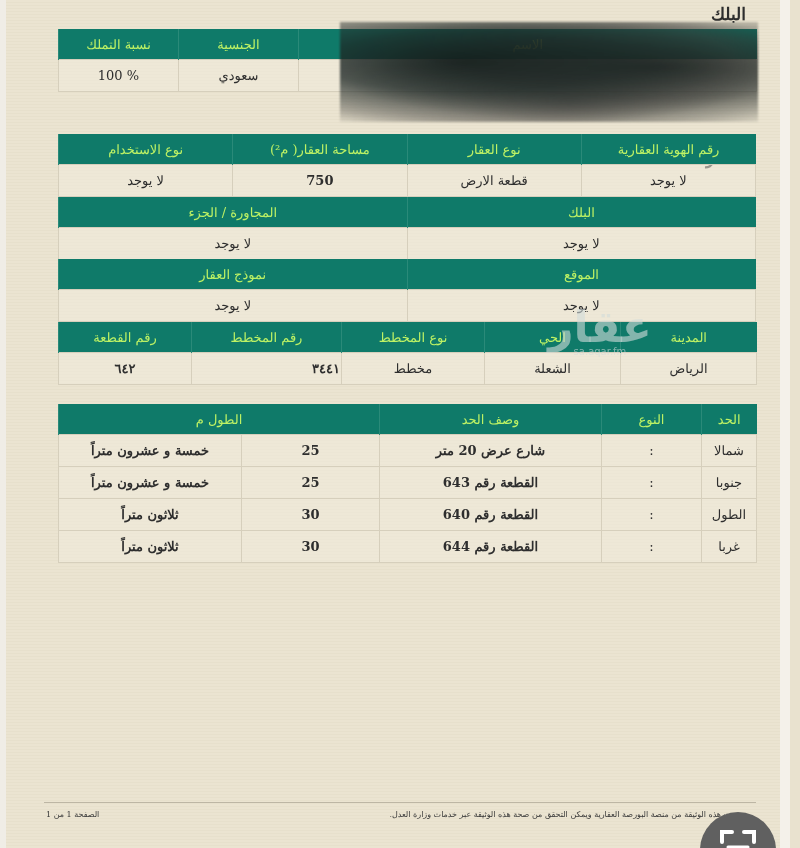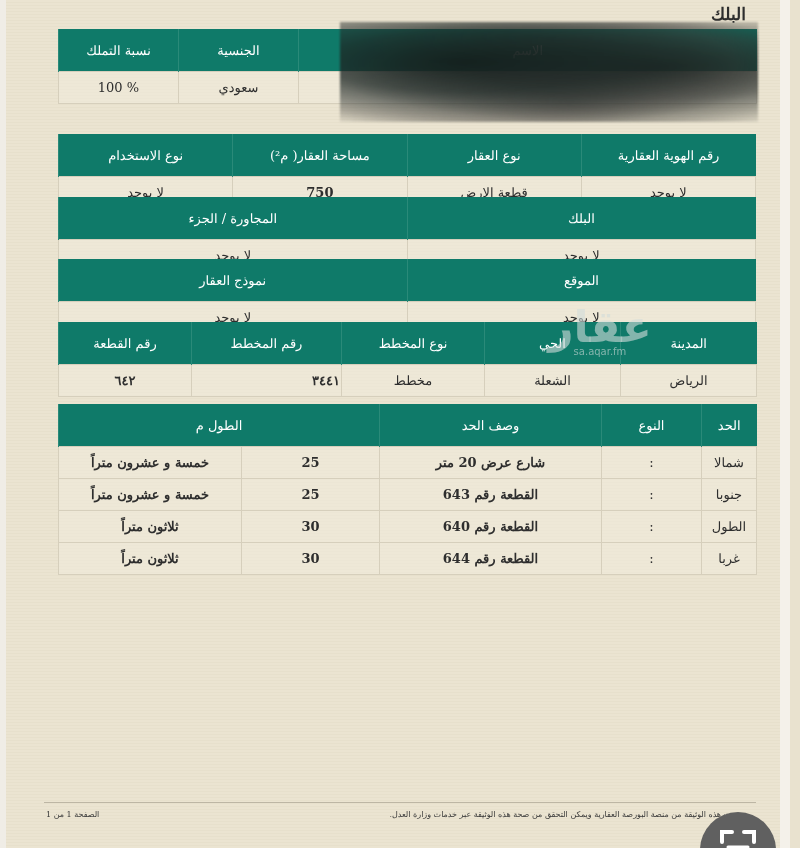--- a/index.html
+++ b/index.html
@@ -15,21 +15,21 @@
   }
   .right-edge { position:absolute; right:0; top:0; width:10px; height:848px; background:#f4f1ea; }
   .left-edge { position:absolute; left:0; top:0; width:6px; height:848px; background:#f0ede6; }
   .section-title {
     position:absolute; right:44px; font-size:17px; font-weight:bold; color:#2d2d2d; direction:rtl;
   }
   table.grid {
     position:absolute; left:58px; width:698px; border-collapse:collapse; direction:rtl; table-layout:fixed;
   }
   table.grid th {
-    background:#0f7a69; color:#ffffff; font-weight:normal; font-size:13px; height:42px; padding:0 6px;
+    background:#0f7a69; color:#bef264; font-weight:normal; font-size:13px; height:30px; padding:0 6px;
     border-left:1px solid #2a8a79;
   }
   table.grid td {
     font-size:13px; height:29px; text-align:center; border:1px solid #d6cfbc; color:#2e2e2e;
     background:rgba(240,235,220,0.55);
   }
   .redaction {
     position:absolute; left:340px; top:22px; width:418px; height:100px;
     background:
       radial-gradient(ellipse at 30% 40%, rgba(20,30,28,0.92) 0%, rgba(30,40,38,0.75) 35%, rgba(60,60,58,0.35) 65%, rgba(0,0,0,0) 80%),

